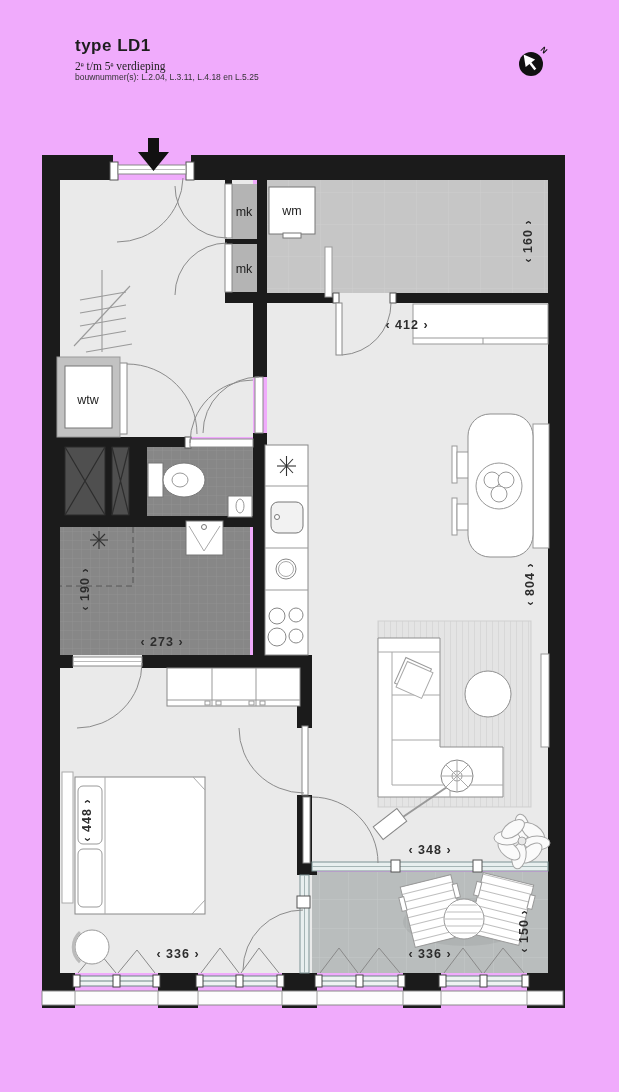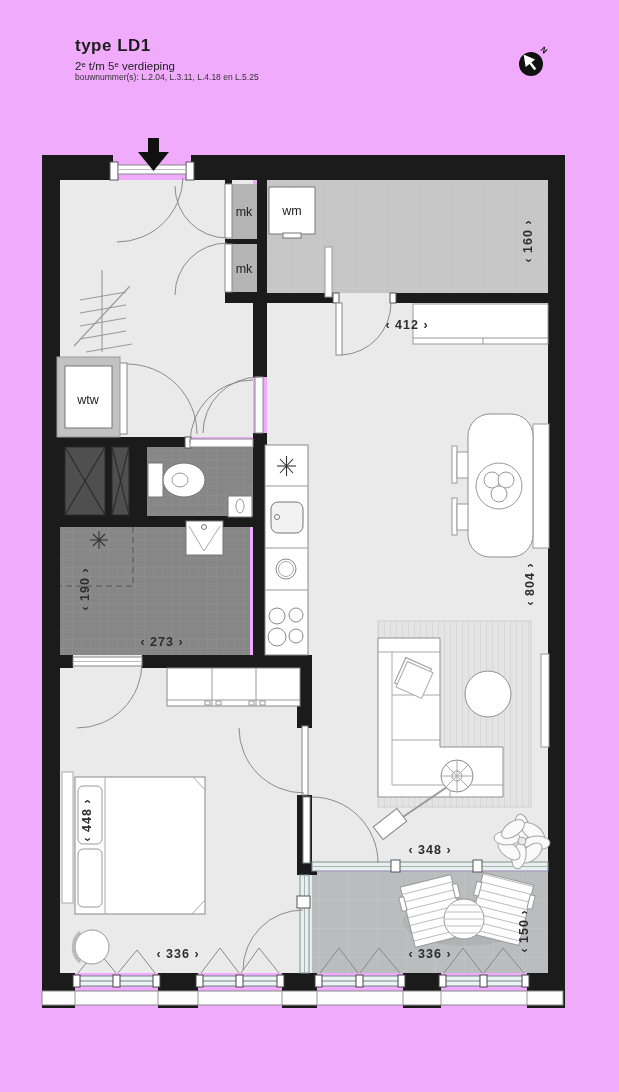--- a/index.html
+++ b/index.html
@@ -1,20 +1,20 @@
 <!DOCTYPE html>
 <html><head>
 <meta charset="utf-8">
 <style>
   html,body{margin:0;padding:0;background:#fff;}
   #plan{position:relative;width:619px;height:1092px;background:#f0abfc;overflow:hidden;
         font-family:"Liberation Sans",sans-serif;}
   #titleblock{position:absolute;left:75px;top:36px;color:#1d1d1d;}
   .tb-type{font-size:17px;font-weight:bold;letter-spacing:.5px;}
-  .tb-floors{font-size:11.5px;margin-top:4px;color:#222;}
+  .tb-floors{font-size:11.5px;margin-top:4px;color:#222;font-family:Liberation Serif, serif;}
   .tb-bouw{font-size:8.5px;color:#333;}
   svg text{font-family:"Liberation Sans",sans-serif;}
   .dim{font-size:12.5px;font-weight:bold;fill:#2d2d2d;letter-spacing:1px;}
   .room-label{font-size:12.5px;fill:#1e1e1e;}
   .north-n{font-size:8px;font-weight:bold;fill:#111;}
 </style>
 </head>
 <body>
 
 <div id="plan">

